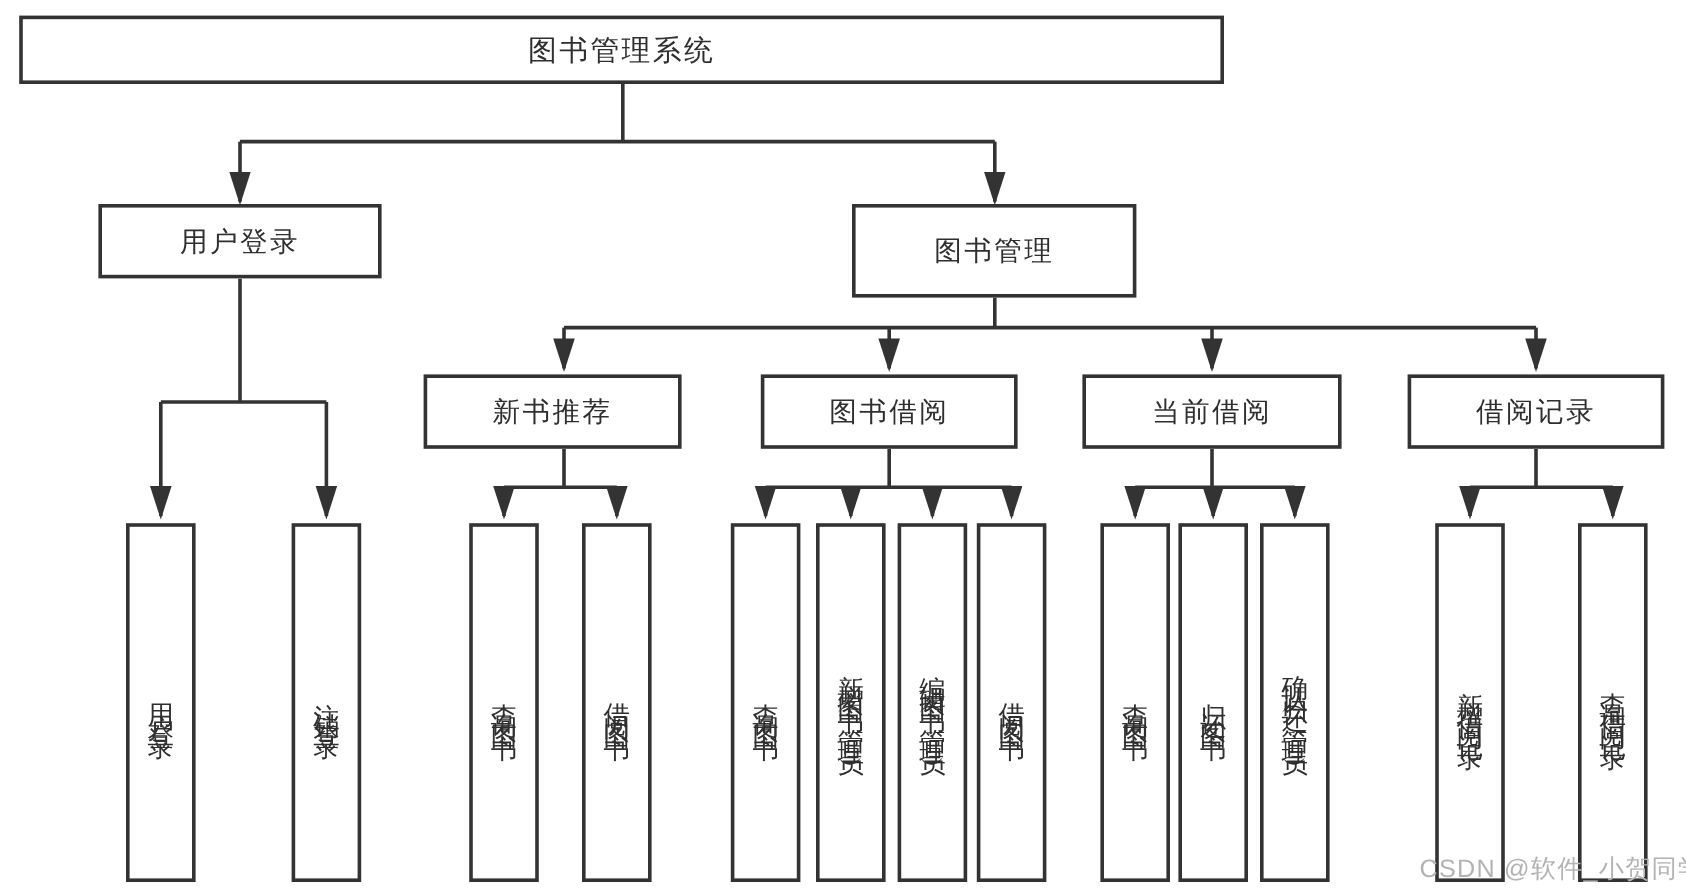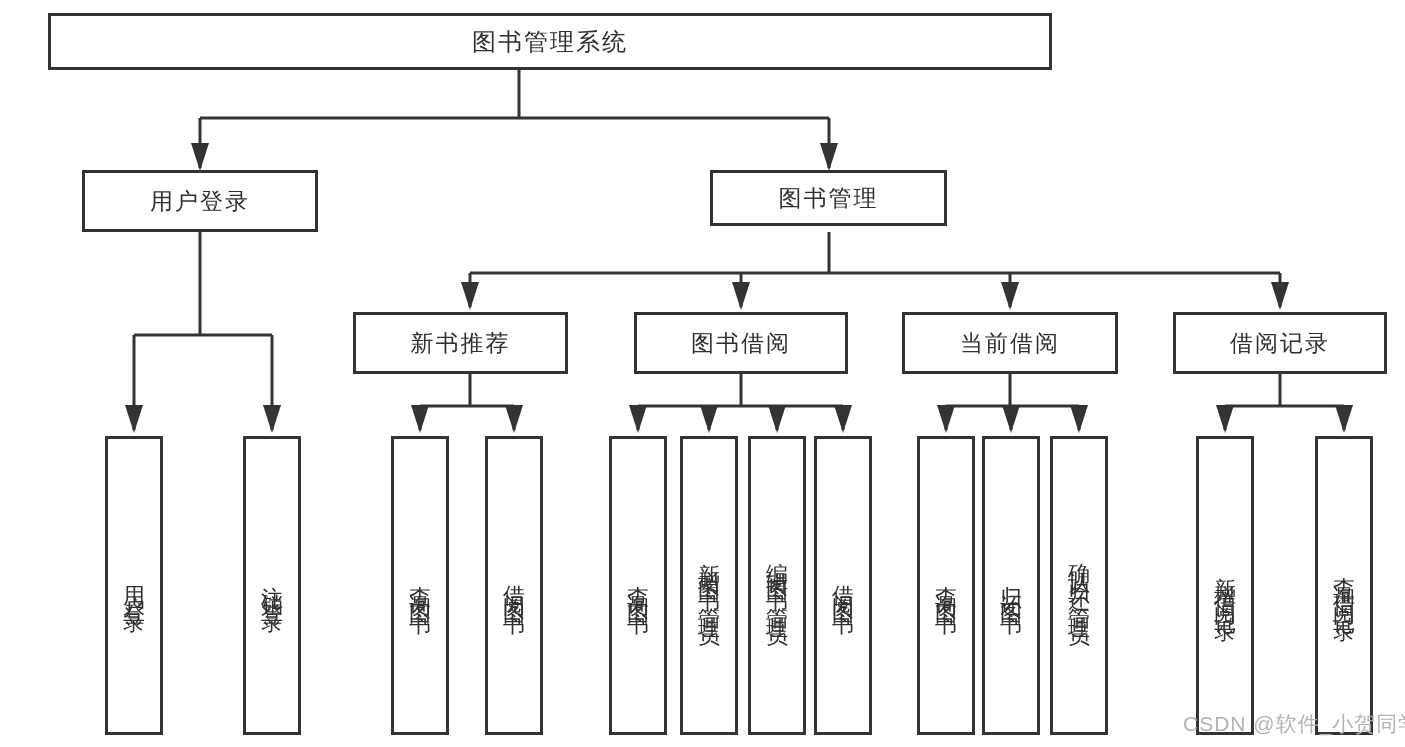--- a/index.html
+++ b/index.html
@@ -7,21 +7,21 @@
     position:relative; width:1405px; height:747px; background:#ffffff;
     font-family:"Liberation Sans","DejaVu Sans",sans-serif; overflow:hidden;
   }
   .wires { position:absolute; left:0; top:0; pointer-events:none; }
   .box {
     position:absolute; box-sizing:border-box; background:#ffffff;
     border:3px solid #333333; color:#2f2f2f;
     display:flex; align-items:center; justify-content:center;
   }
   .hbox { font-size:23px; letter-spacing:2px; }
-  .root  { font-size:24px;margin-left:32px; }
+  .root  { font-size:24px; }
   .vbox .vtext {
     writing-mode:vertical-rl; text-orientation:mixed;
     font-size:22px; letter-spacing:9px; line-height:1;
   }
   .watermark {
     position:absolute; left:1183px; top:710px;
     font-size:21px; color:#b3b3b3; letter-spacing:1px; white-space:nowrap;
   }
 </style>
 </head>
@@ -67,21 +67,21 @@
     </g>
   </svg>
 
   <div class="box hbox root" style="left:16px;top:13px;width:1004px;height:57px">
     <span>图书管理系统</span>
   </div>
 
   <div class="box hbox" style="left:82px;top:170px;width:236px;height:62px">
     <span>用户登录</span>
   </div>
-  <div class="box hbox" style="left:710px;top:170px;width:237px;height:56px">
+  <div class="box hbox" style="left:710px;top:170px;width:237px;height:78px">
     <span>图书管理</span>
   </div>
 
   <div class="box hbox" style="left:353px;top:312px;width:215px;height:62px">
     <span>新书推荐</span>
   </div>
   <div class="box hbox" style="left:902px;top:312px;width:216px;height:62px">
     <span>当前借阅</span>
   </div>
   <div class="box hbox" style="left:634px;top:312px;width:214px;height:62px">

